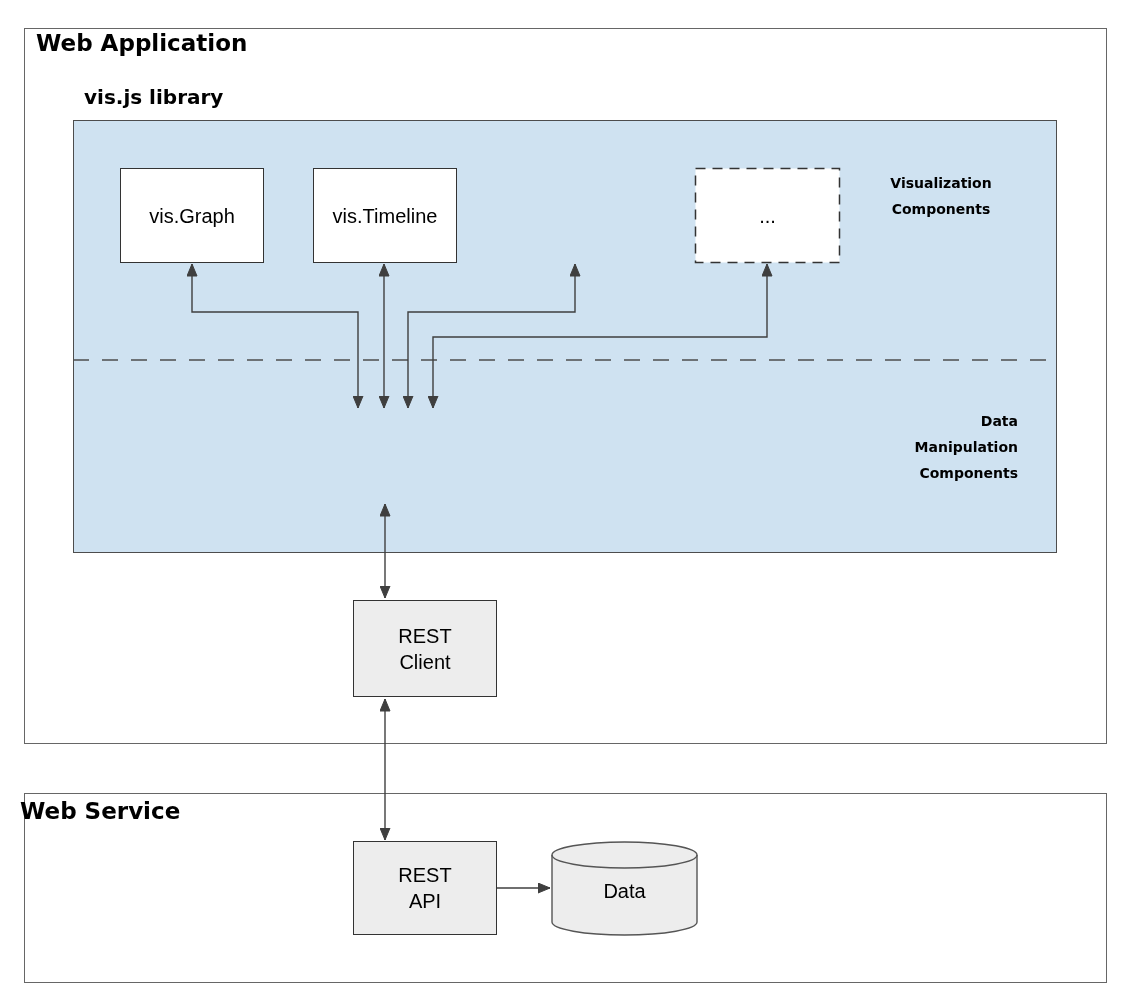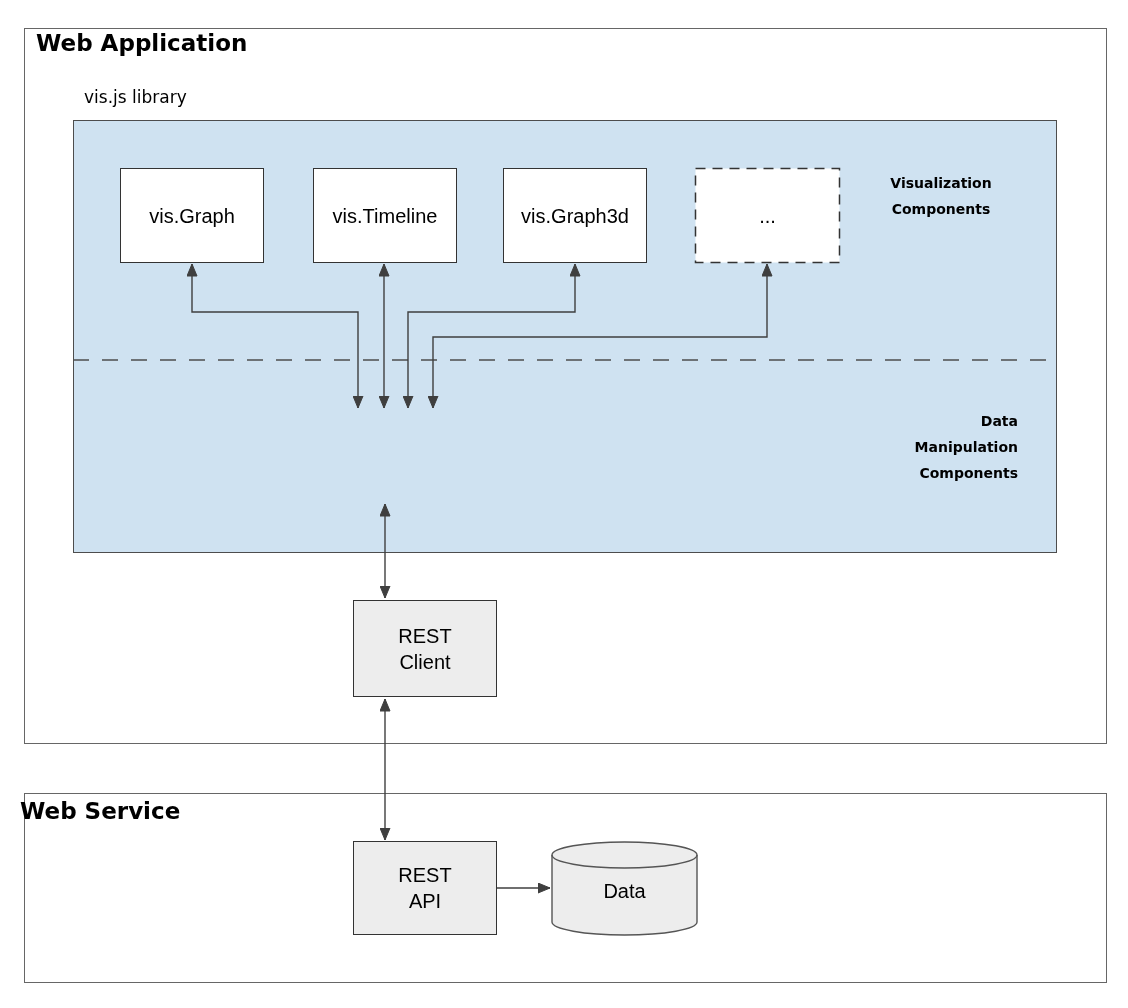--- a/index.html
+++ b/index.html
@@ -7,21 +7,21 @@
     position:relative;width:1128px;height:1008px;background:#ffffff;
     font-family:"Liberation Sans",sans-serif;color:#000000;overflow:hidden;
   }
   .abs{position:absolute;box-sizing:border-box;}
   .outer-box{border:1px solid #666;background:#fff;z-index:0;}
   .title{
     font-family:"DejaVu Sans",sans-serif;font-weight:bold;font-size:23px;
     line-height:26px;z-index:3;white-space:nowrap;
   }
   .subtitle{
-    font-family:"DejaVu Sans",sans-serif;font-weight:normal;font-size:17px;
+    font-family:"DejaVu Sans",sans-serif;font-weight:bold;font-size:20px;
     line-height:24px;z-index:3;white-space:nowrap;
   }
   .panel{background:#cfe2f1;border:1px solid #4d4d4d;z-index:1;}
   .node{
     border:1px solid #333;background:#fff;z-index:3;
     display:flex;align-items:center;justify-content:center;
     font-size:20px;line-height:26px;text-align:center;
   }
   .node.gray{background:#ededed;margin-left:40px;}
   .node.no-border{border:none;background:transparent;}
@@ -70,23 +70,20 @@
     <path d="M552 855 L552 922 A72.5 13 0 0 0 697 922 L697 855 A72.5 13 0 0 0 552 855 Z" fill="#ededed" stroke="#555" stroke-width="1.4"></path>
     <path d="M552 855 A72.5 13 0 0 0 697 855" fill="none" stroke="#555" stroke-width="1.4"></path>
   </svg>
 
   <div class="abs node" style="left:120px;top:168px;width:144px;height:95px;">
     <span>vis.Graph</span>
   </div>
   <div class="abs node" style="left:313px;top:168px;width:144px;height:95px;">
     <span>vis.Timeline</span>
   </div>
-  <div class="abs node" style="left:503px;top:168px;width:144px;height:95px;">
-    <span>vis.Graph3d</span>
-  </div>
   <div class="abs node no-border" style="left:695px;top:168px;width:145px;height:95px;">
     <span>...</span>
   </div>
 
   <div class="abs side-label center" style="left:856px;top:170px;width:170px;">
     <div>Visualization</div>
     <div>Components</div>
   </div>
   <div class="abs side-label right" style="left:820px;top:408px;width:198px;">
     <div>Data</div>

